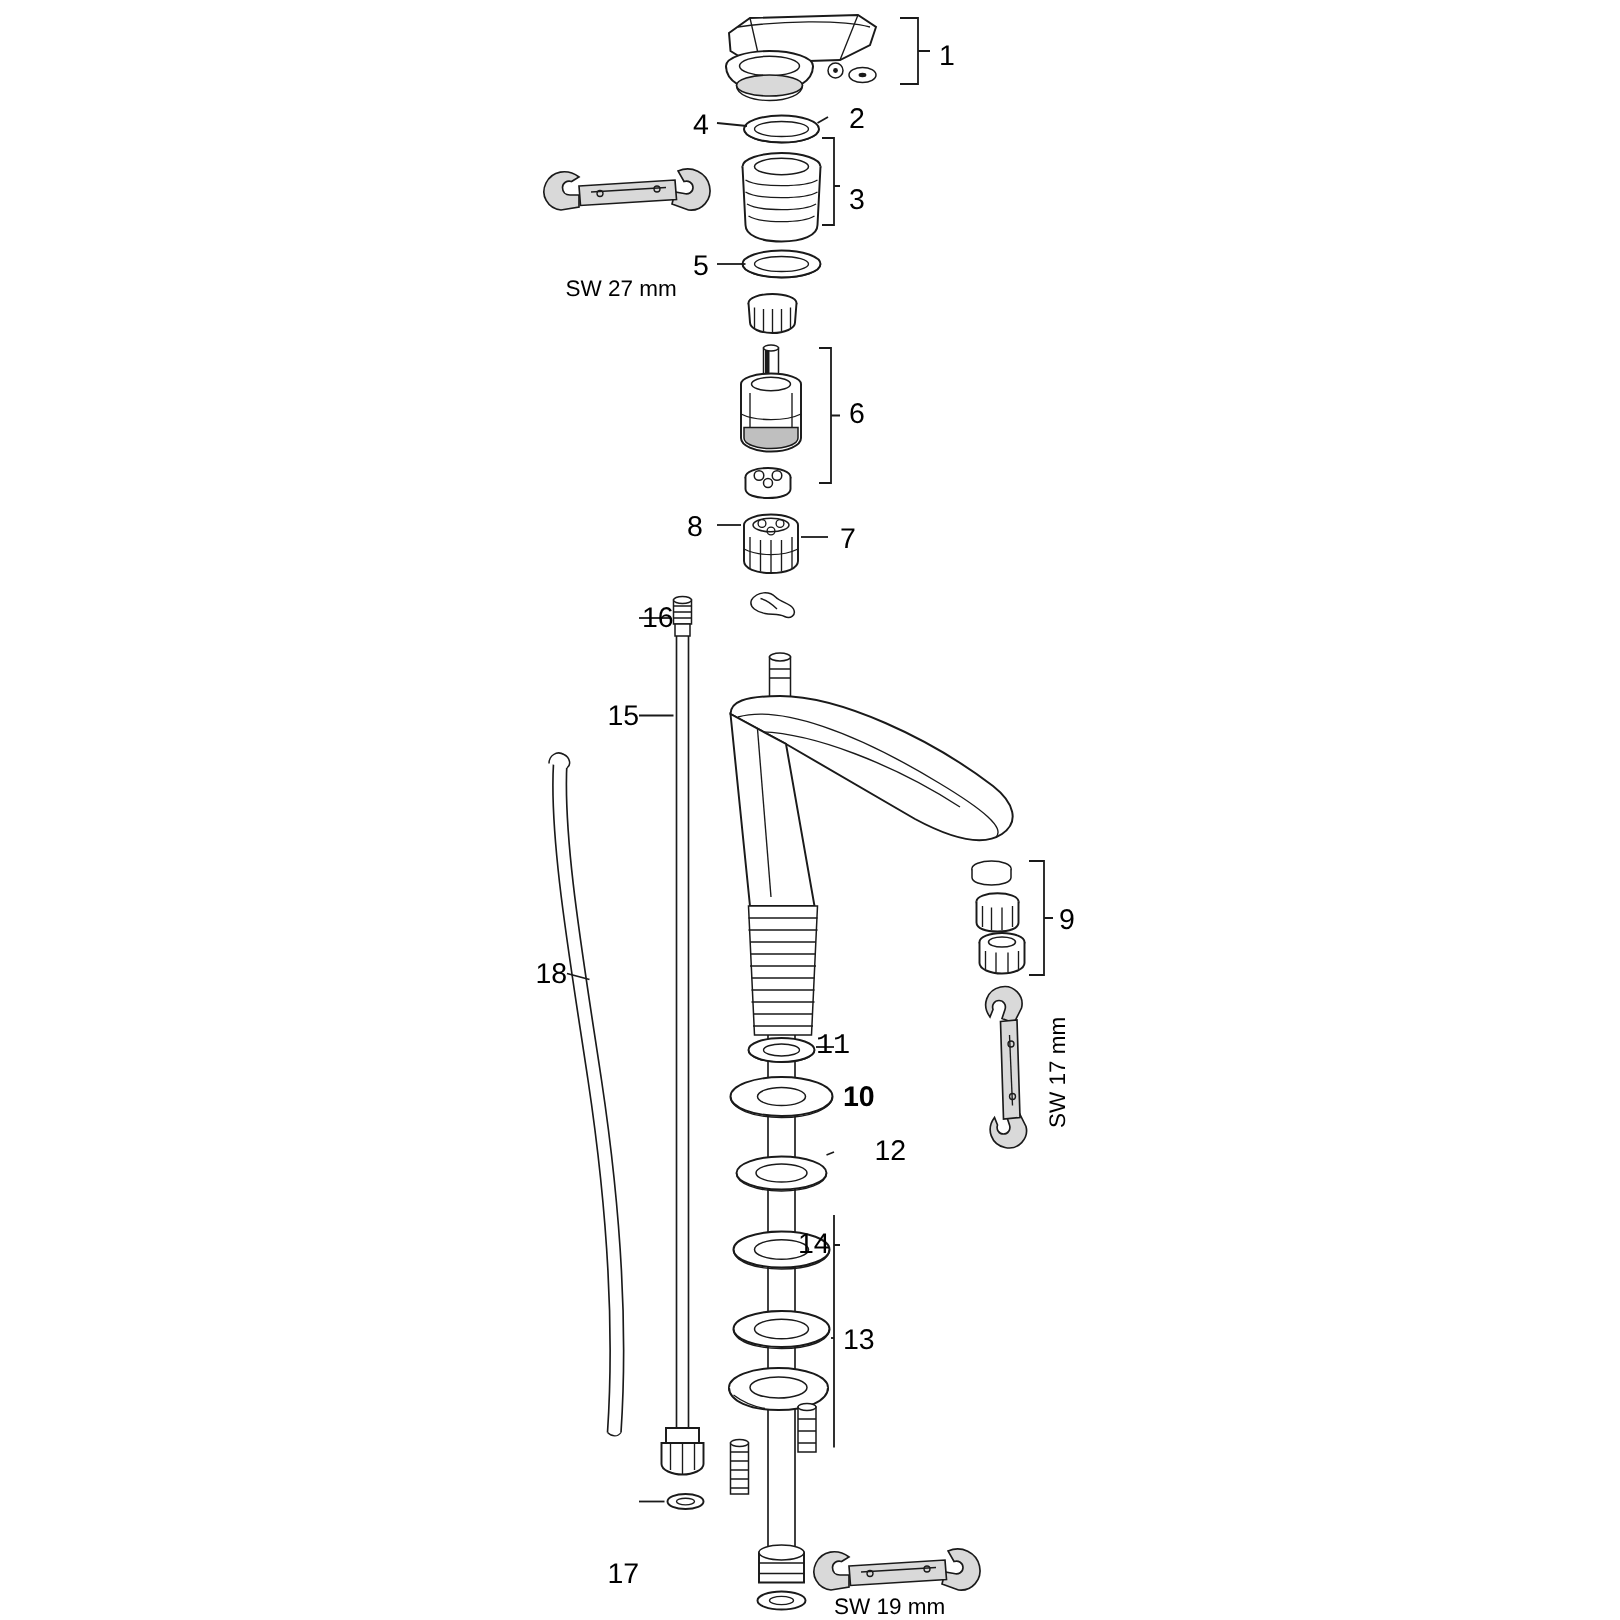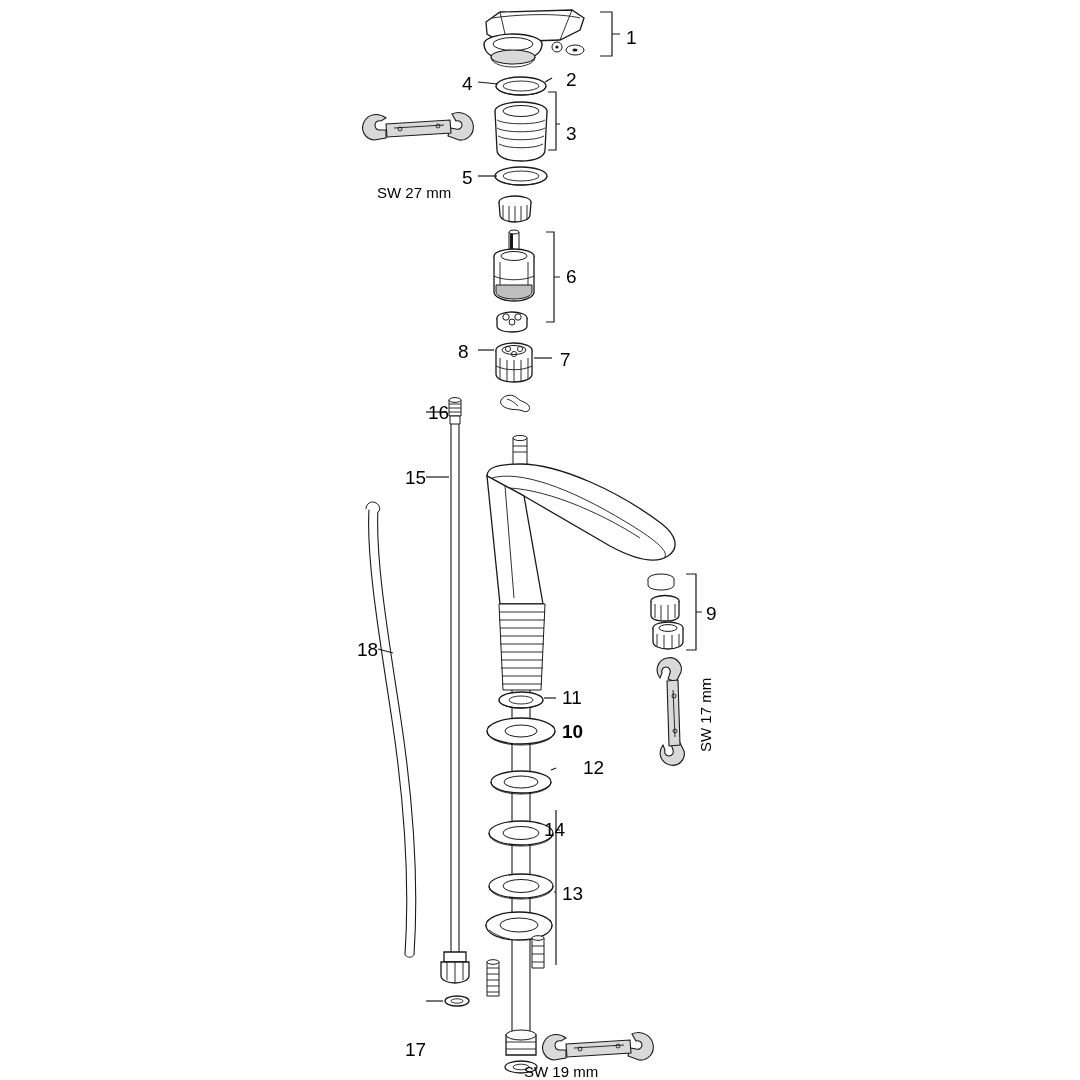--- a/index.html
+++ b/index.html
@@ -313,26 +313,26 @@
   <div class="callout" style="left:626px; top:28px;">1</div>
   <div class="callout" style="left:566px; top:70px;">2</div>
   <div class="callout" style="left:566px; top:124px;">3</div>
   <div class="callout" style="left:462px; top:74px;">4</div>
   <div class="callout" style="left:462px; top:168px;">5</div>
   <div class="callout" style="left:566px; top:267px;">6</div>
   <div class="callout" style="left:560px; top:350px;">7</div>
   <div class="callout" style="left:458px; top:342px;">8</div>
   <div class="callout" style="left:706px; top:604px;">9</div>
   <div class="callout" style="left:562px; top:722px;font-weight:bold;">10</div>
-  <div class="callout" style="left:562px; top:688px;">11</div>
+  <div class="callout" style="left:544px; top:688px;font-family:Liberation Mono, monospace;">11</div>
   <div class="callout" style="left:562px; top:758px;margin-left:21px;">12</div>
   <div class="callout" style="left:562px; top:884px;">13</div>
-  <div class="callout" style="left:544px; top:820px;">14</div>
+  <div class="callout" style="left:532px; top:820px;">14</div>
   <div class="callout" style="left:405px; top:468px;">15</div>
   <div class="callout" style="left:405px; top:403px;margin-left:23px;">16</div>
   <div class="callout" style="left:405px; top:1040px;text-align:right;">17</div>
   <div class="callout" style="left:357px; top:640px;">18</div>
 
   <div class="tool-label" style="left:377px; top:145px;margin-top:40px;">SW 27 mm</div>
   <div class="tool-label rot" style="left:698px; top:752px;">SW 17 mm</div>
-  <div class="tool-label" style="left:524px; top:1064px;">SW 19 mm</div>
+  <div class="tool-label" style="left:556px; top:1064px;">SW 19 mm</div>
 
 </div>
 
 </body></html>

